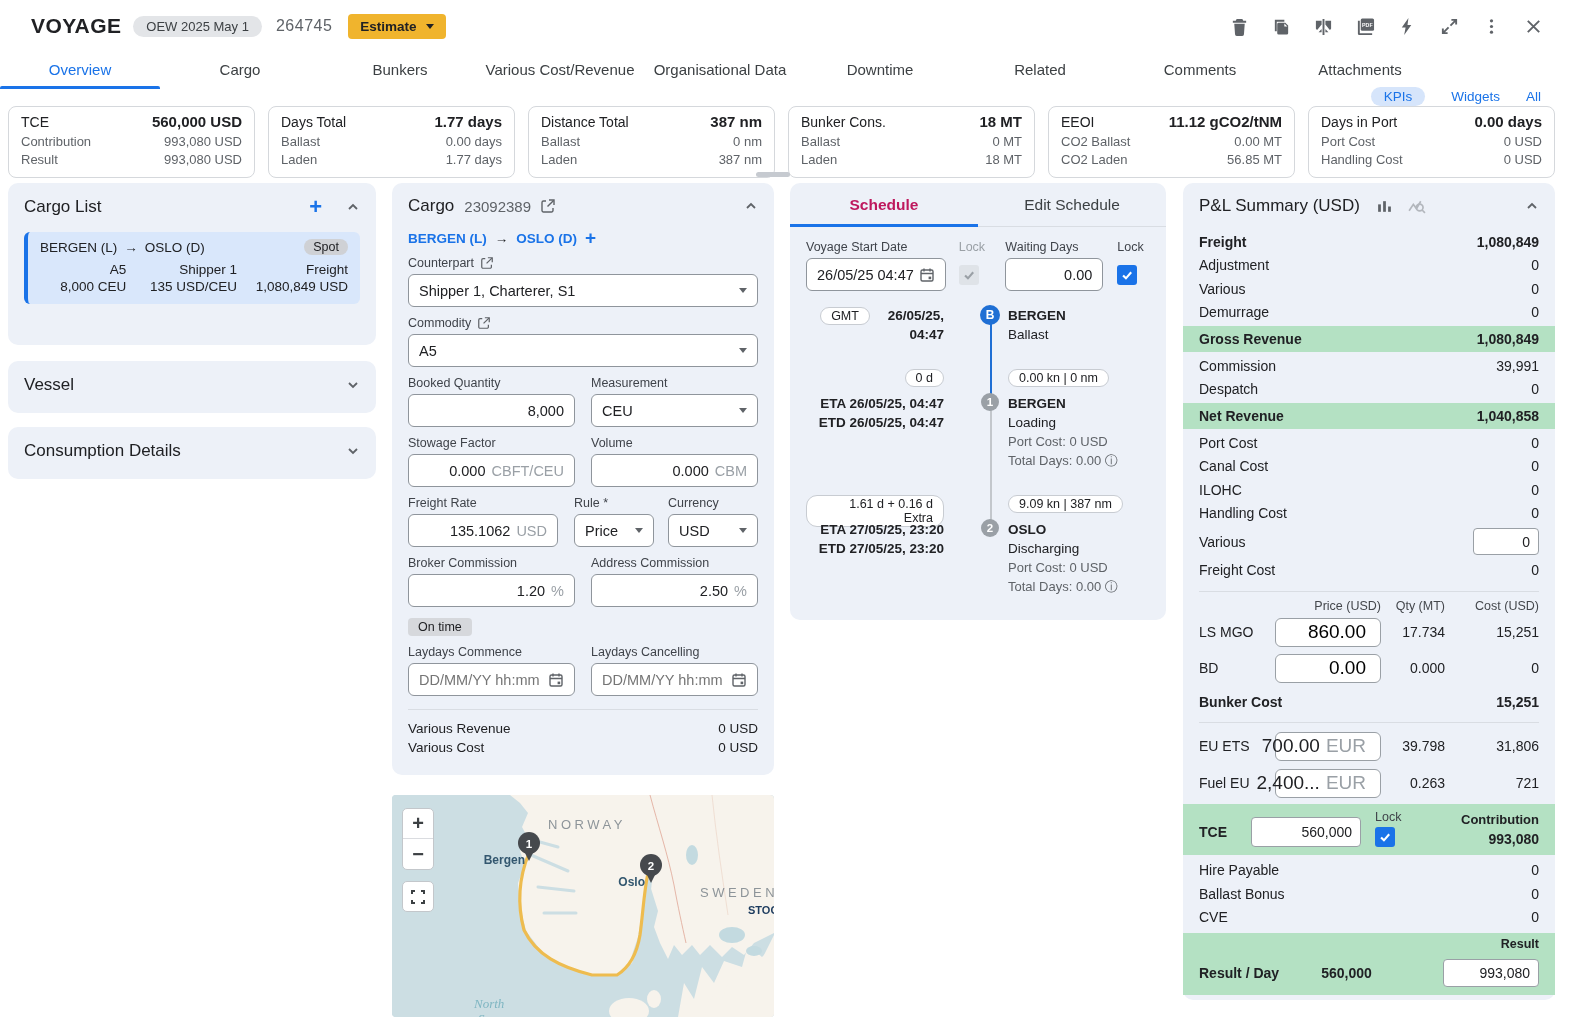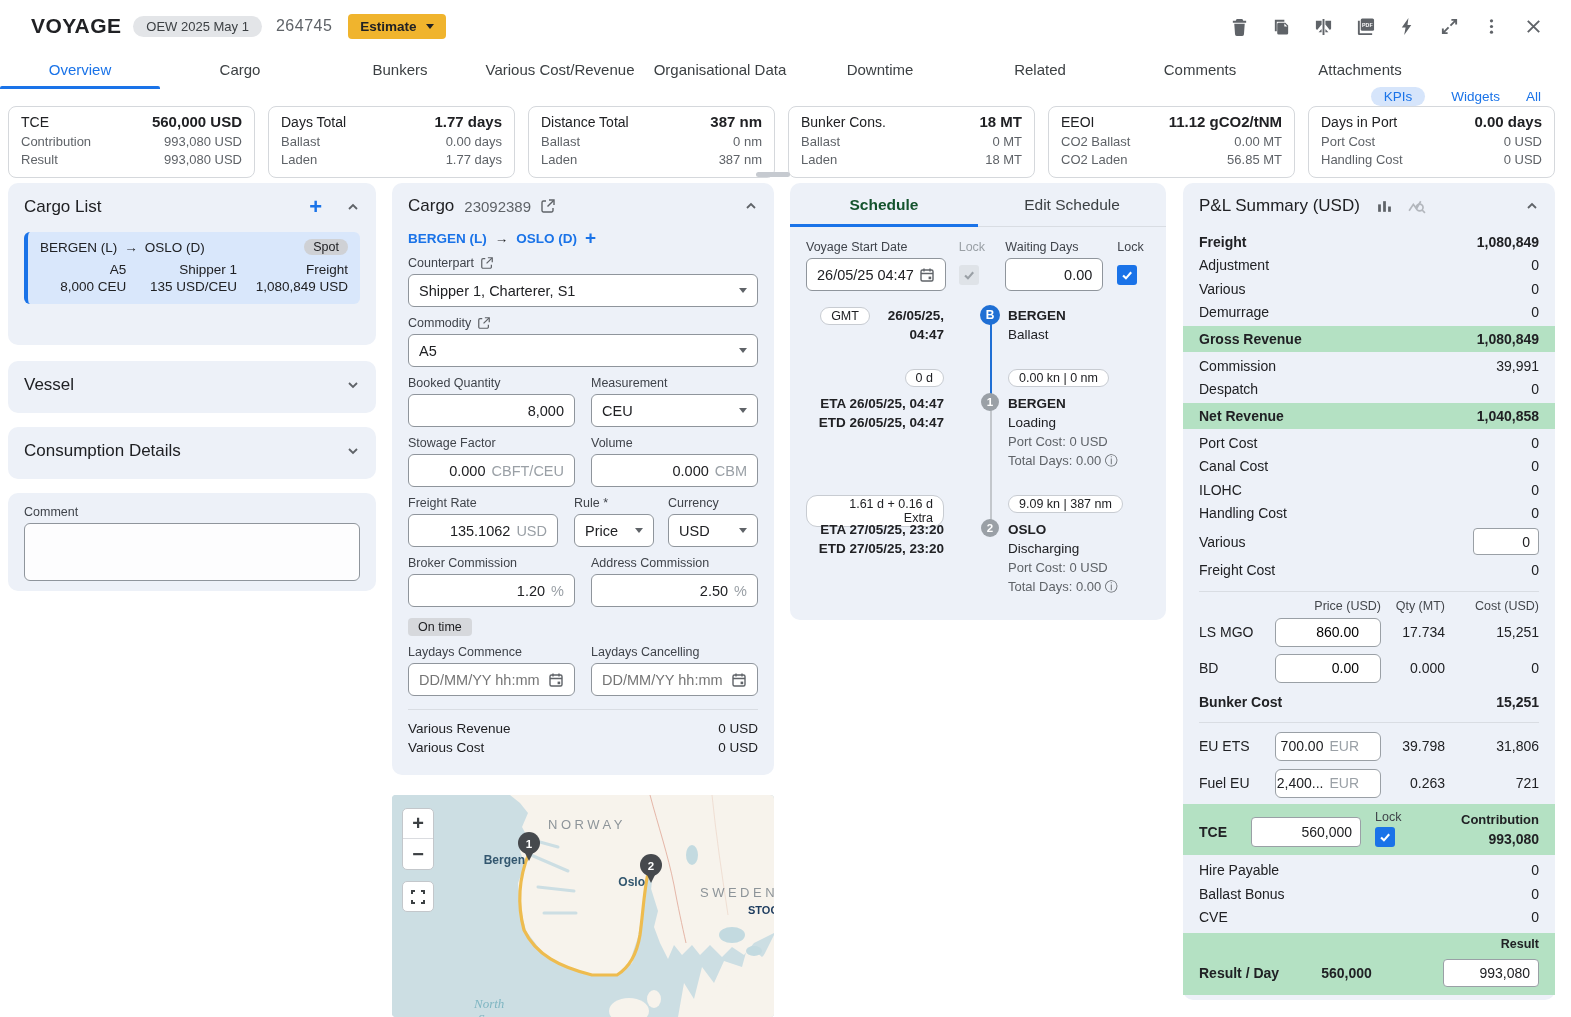--- a/index.html
+++ b/index.html
@@ -66,21 +66,21 @@
   .ph { color:#9aa0a6; }
   .row2 { display:grid; grid-template-columns:1fr 1fr; column-gap:16px; }
   .divider { border-top:1px solid #d9dde3; margin:13px 0 9px; }
   .gray-badge { display:inline-block; background:#d6d8dc; border-radius:4px; padding:2px 10px; font-size:12.5px; margin-top:11px; }
 
   .sum-row { display:flex; justify-content:space-between; font-size:13.5px; line-height:19px; }
 
   
   .sch-tabs { display:flex; height:44px; border-bottom:1px solid #d9dde3; }
   .sch-tab { flex:1; text-align:center; padding-top:13px; font-size:15.5px; color:#3c4043; position:relative; cursor:pointer; }
-  .sch-tab.active { color:#14532d; font-weight:bold; }
+  .sch-tab.active { color:#be185d; font-weight:bold; }
   .sch-tab.active::after { content:""; position:absolute; left:0; right:0; bottom:-1px; height:3px; background:#1a73e8; }
   .sch-body { padding:13px 16px 0; }
   .sch-form { display:flex; }
   .fcol .flabel { margin-top:0; }
   .cbx { width:20px; height:20px; border-radius:3px; display:flex; align-items:center; justify-content:center; cursor:pointer; }
   .cbx svg { width:14px; height:14px; }
   .cbx.blue { background:#1a73e8; }
   .cbx.gray { background:#dfe3e8; }
   .cbx.blue svg { stroke:#fff; }
   .cbx.gray svg { stroke:#9aa0a6; }
@@ -99,21 +99,21 @@
   .tl-act { line-height:19px; }
 
   
   .prow { display:flex; justify-content:space-between; align-items:center; height:23.5px; font-size:14px; }
   .prow.bold { font-weight:bold; }
   .pband { background:#b4e1c3; margin:2px -16px; padding:0 16px; height:26px; display:flex; justify-content:space-between; align-items:center; font-weight:bold; font-size:14px; }
   .pnl-input { background:#fff; border:1px solid #9aa0a6; border-radius:4px; height:27px; text-align:right; padding:0 8px; font:inherit; font-size:14px; color:#202124; }
   .btable { display:grid; grid-template-columns:70px 106px 1fr 88px; align-items:center; column-gap:6px; }
   .btable .hd { font-size:12.5px; color:#44474c; text-align:right; }
   .btable .cell-r { text-align:right; font-size:14px; }
-  .price-box { background:#fff; border:1px solid #9aa0a6; border-radius:6px; height:29px; display:flex; align-items:center; justify-content:flex-end; padding:0 21px; font-size:14px; }
+  .price-box { background:#fff; border:1px solid #9aa0a6; border-radius:6px; height:29px; display:flex; align-items:center; justify-content:flex-end; padding:0 14px; font-size:19px; }
   .tce-band { background:#b4e1c3; margin:6px -16px 2px; padding:6px 16px 8px; display:flex; align-items:flex-end; gap:14px; }
   .result-band { background:#b4e1c3; margin:4px -16px 0; padding:4px 16px 8px; position:relative; }
 
   
   .map-wrap { position:absolute; left:392px; top:795px; width:382px; height:222px; border-radius:4px; overflow:hidden; background:#ccdee3; }
   .map-ctl { position:absolute; background:#fff; border:1px solid #c3c7cb; border-radius:5px; color:#3c4043; display:flex; align-items:center; justify-content:center; cursor:pointer; }
   .zoom-group { position:absolute; left:10px; top:13px; width:32px; background:#fff; border:1px solid #c3c7cb; border-radius:5px; overflow:hidden; }
   .zoom-btn { height:30px; display:flex; align-items:center; justify-content:center; font-size:20px; font-weight:bold; color:#3c4043; cursor:pointer; }
   .zoom-btn:first-child { border-bottom:1px solid #dadce0; }
   .fs-btn { left:10px; top:86px; width:32px; height:31px; }
@@ -337,24 +337,20 @@
       <span class="head-icons">
           <span class="chev">
             <svg viewBox="0 0 14 14" fill="none" stroke="currentColor" stroke-width="1.8">
               <path d="M3 5l4 4 4-4"></path>
             </svg>
           </span>
         </span>
     </div>
   </div>
 
-  <div class="panel" style="left:8px;top:493px;width:368px;height:98px;padding:12px 16px;">
-    <div class="flabel" style="margin-top:0;">Comment</div>
-    <textarea style="width: 100%; height: 58px; border: 1px solid rgb(143, 149, 156); border-radius: 6px; background: rgb(253, 253, 254); resize: none; font: inherit; padding: 6px 8px; outline: none;"></textarea>
-  </div>
 
   <div class="panel" style="left:392px;top:183px;width:382px;height:592px;padding:13px 16px;">
     <div class="panel-head">
       <span class="panel-title">Cargo</span>
       <span style="margin-left:10px;color:#5f6368;font-size:15px;">23092389</span>
       <span class="mini-ic" style="margin-left:9px;width:16px;height:16px;">
           <svg viewBox="0 0 16 16" fill="none" stroke="currentColor" stroke-width="1.4">
             <path d="M6 3H3.5A1.5 1.5 0 0 0 2 4.5v8A1.5 1.5 0 0 0 3.5 14h8a1.5 1.5 0 0 0 1.5-1.5V10"></path>
             <path d="M9 2h5v5"></path>
             <path d="M13.6 2.4 7.5 8.5"></path>

